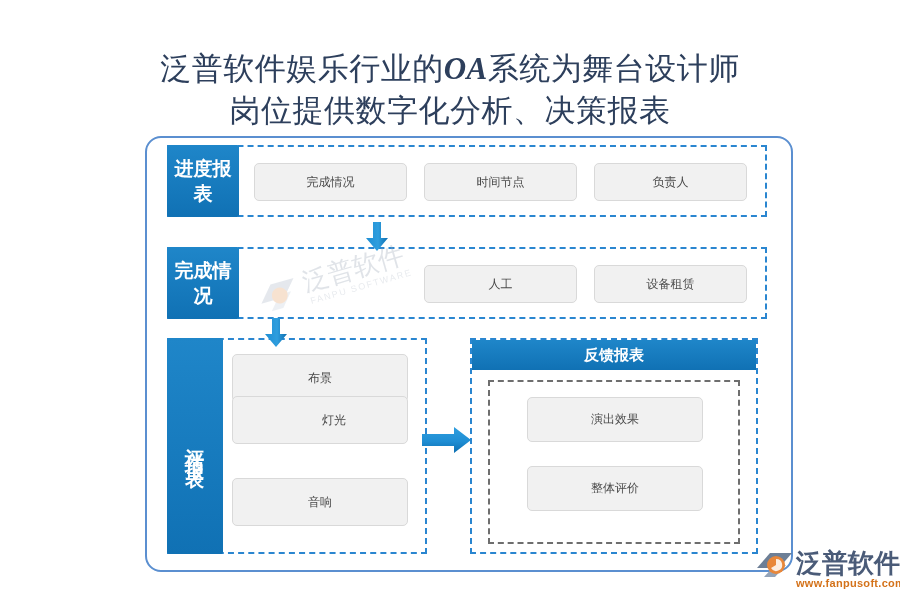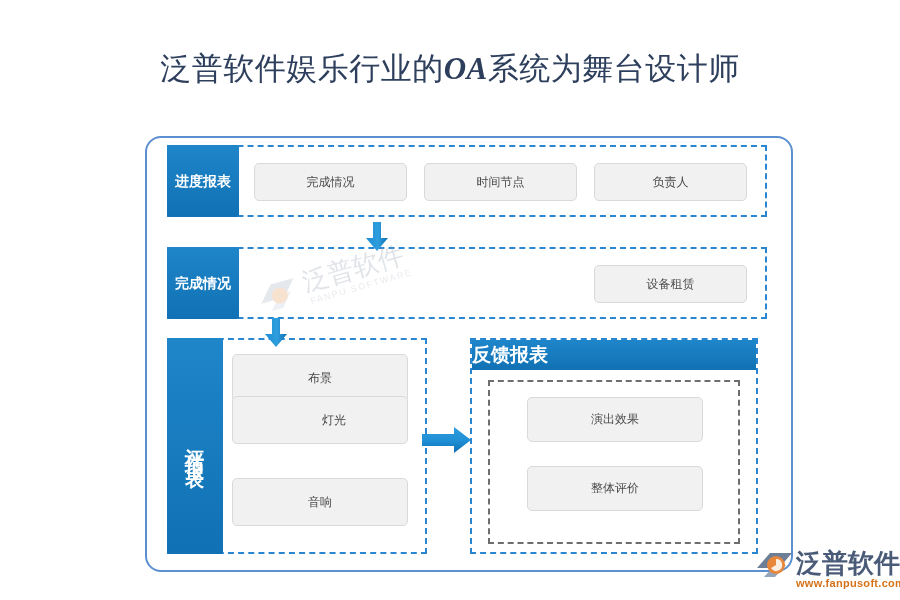--- a/index.html
+++ b/index.html
@@ -65,22 +65,22 @@
   }
   
   .lbl {
     position: absolute;
     background: linear-gradient(180deg,#1f86c9 0%, #1071b4 100%);
     color: #ffffff;
     display: flex; align-items: center; justify-content: center;
     text-align: center;
     font-family: "Liberation Sans", "DejaVu Sans", sans-serif;
     font-weight: 700;
-    font-size: 14px;
-    line-height: 36px;
+    font-size: 19px;
+    line-height: 25px;
     border-radius: 2px;
     z-index: 3;
   }
   .lbl.vert { writing-mode: vertical-rl; letter-spacing: 7px; line-height: 1; font-size: 19px; }
 
   
   .pill {
     position: absolute;
     background: #f1f1f1;
     border: 1px solid #d9d9d9;
@@ -97,22 +97,22 @@
     position: absolute;
     left: 470px; top: 338px;
     width: 288px; height: 216px;
     border: 2px dashed #2a86d0;
   }
   .fb-head {
     position: absolute;
     left: 0; top: 0; width: 284px; height: 30px;
     background: linear-gradient(180deg,#1f86c9 0%, #1071b4 100%);
     color: #fff;
-    display: flex; align-items: center; justify-content: flex-start;
-    font-weight: 700; font-size: 19px;
+    display: flex; align-items: center; justify-content: center;
+    font-weight: 700; font-size: 15px;
     font-family: "Liberation Sans", sans-serif;
   }
   .fb-inner {
     position: absolute;
     left: 16px; top: 40px; width: 252px; height: 164px;
     border: 2px dashed #6e6e6e;
   }
 
   
   .arrow-down {
@@ -136,20 +136,21 @@
     font-size: 11px; font-weight: 700; color: #d4721a; letter-spacing: 0.3px; white-space: nowrap;
   }
 </style>
 </head>
 <body>
 
 <div id="root">
 
   <div class="title">
     <div><span>泛普软件娱乐行业的</span><span class="oa">OA</span><span>系统为舞台设计师</span></div>
+    <div>岗位提供数字化分析、决策报表</div>
   </div>
 
   <div class="outer"></div>
 
   <div class="band" style="left:167px; top:145px; width:600px; height:72px;"></div>
   <div class="lbl" style="left:167px; top:145px; width:72px; height:72px;">
     <span>进度报表</span>
   </div>
   <div class="pill" style="left:254px; top:163px; width:153px; height:38px;">
     <span>完成情况</span>
@@ -169,20 +170,23 @@
           <stop offset="100%" stop-color="#0d6eb0"></stop>
       </linearGradient>
     </defs>
     <path d="M8,0 L16,0 L16,16 L23,16 L12,29 L1,16 L8,16 Z" fill="url(#gd1)"></path>
   </svg>
 
   <div class="band" style="left:167px; top:247px; width:600px; height:72px;"></div>
   <div class="lbl" style="left:167px; top:247px; width:72px; height:72px;">
     <span>完成情况</span>
   </div>
+  <div class="pill" style="left:424px; top:265px; width:153px; height:38px;">
+    <span>人工</span>
+  </div>
   <div class="pill" style="left:594px; top:265px; width:153px; height:38px;">
     <span>设备租赁</span>
   </div>
 
   <div class="watermark">
     <svg class="wm-mark" viewBox="0 0 46 34">
       <path d="M2,20 L16,4 L40,4 L26,20 Z" fill="#aab6c6"></path>
       <path d="M10,30 L22,16 L34,16 L22,30 Z" fill="#c6d0dc"></path>
       <circle cx="22" cy="17" r="8" fill="#e8a268"></circle>
     </svg>

